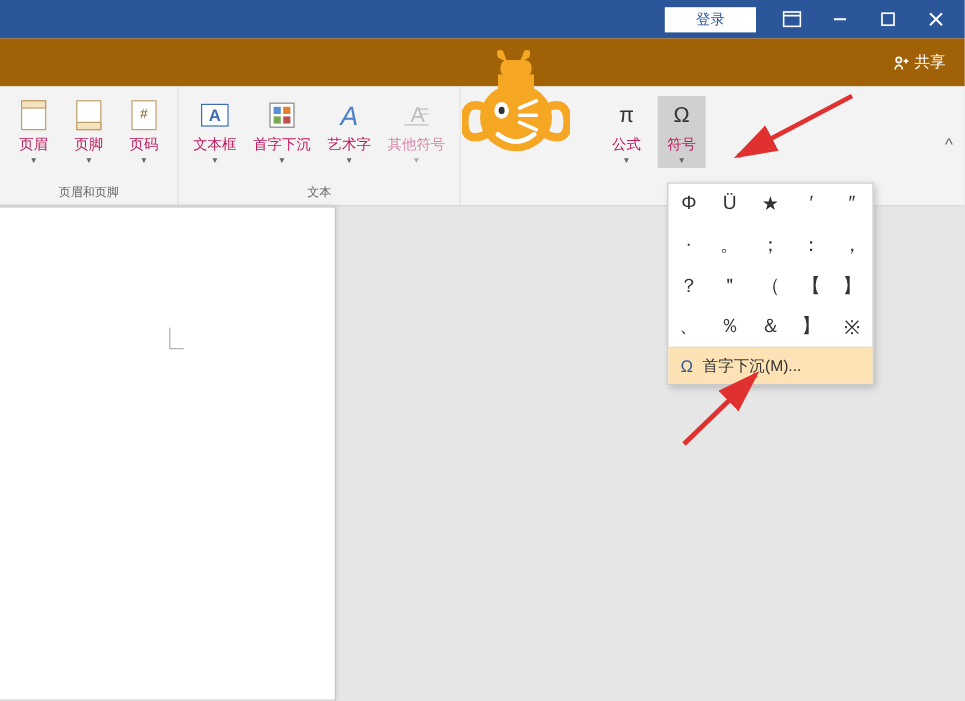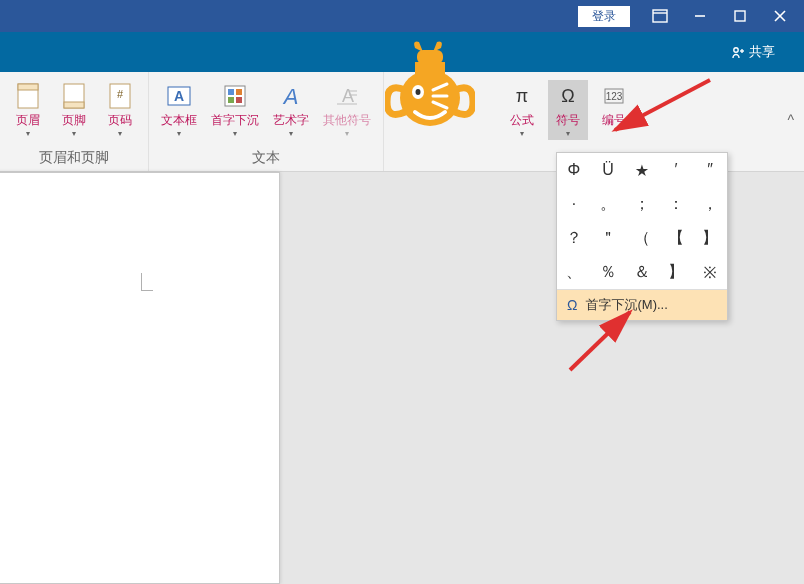--- a/index.html
+++ b/index.html
@@ -1,35 +1,35 @@
 <!DOCTYPE html>
 <html><head>
 <meta charset="utf-8">
 <style>
 * { margin: 0; padding: 0; box-sizing: border-box; font-family: "Microsoft YaHei", Arial, sans-serif; }
 body { width: 804px; height: 584px; background: #e6e6e6; overflow: hidden; position: relative; }
 
 
 .titlebar { height: 32px; background: #2b579a; display: flex; align-items: center; justify-content: flex-end; padding: 0 4px; }
-.login-btn { background: #fff; color: #2b579a; font-size: 12px; padding: 2px 14px; margin-right: 10px; cursor: pointer; }
+.login-btn { background: #fff; color: #2b579a; font-size: 12px; padding: 2px 26px; margin-right: 10px; cursor: pointer; }
 .win-btn { width: 40px; height: 28px; display: flex; align-items: center; justify-content: center; color: #fff; cursor: pointer; }
 .win-btn svg { stroke: #fff; fill: none; }
 
 
-.sharebar { height: 40px; background: #0369a1; display: flex; align-items: center; justify-content: flex-end; padding-right: 29px; }
+.sharebar { height: 40px; background: #a16207; display: flex; align-items: center; justify-content: flex-end; padding-right: 16px; }
 .share-btn { color: #fff; font-size: 13px; display: flex; align-items: center; gap: 4px; cursor: pointer; }
 
 
 .ribbon { background: #f3f3f3; border-bottom: 1px solid #d4d4d4; height: 100px; display: flex; position: relative; }
 .ribbon-group { display: flex; flex-direction: column; align-items: center; border-right: 1px solid #e1e1e1; padding: 4px 8px 2px; }
 .ribbon-items { display: flex; gap: 6px; flex: 1; align-items: flex-start; padding-top: 4px; }
 .ribbon-item { display: flex; flex-direction: column; align-items: center; gap: 2px; min-width: 40px; cursor: pointer; padding: 2px 4px; }
 .ribbon-icon { width: 28px; height: 28px; display: flex; align-items: center; justify-content: center; }
 .ribbon-item-label { font-size: 12px; color: #be185d; white-space: nowrap; }
-.group-label { font-size: 14px; color: #666; padding: 2px 0; }
+.group-label { font-size: 10px; color: #666; padding: 2px 0; }
 .dropdown-arrow { font-size: 8px; color: #666; margin-top: -2px; }
 .collapse-arrow { position: absolute; right: 10px; top: 40%; font-size: 14px; color: #666; cursor: pointer; }
 
 
 .doc-area { position: absolute; top: 172px; left: -5px; width: 285px; height: 412px; background: #fff; border: 1px solid #c8c8c8; box-shadow: 0 0 4px rgba(0,0,0,0.15); }
 .cursor-mark { position: absolute; left: 145px; top: 100px; width: 12px; height: 18px; border-left: 1px solid #b0b0b0; border-bottom: 1px solid #b0b0b0; }
 
 
 .symbol-dropdown { position: absolute; left: 556px; top: 152px; width: 172px; background: #fff; border: 1px solid #c8c8c8; box-shadow: 2px 2px 6px rgba(0,0,0,0.2); z-index: 100; }
 .symbol-grid { display: grid; grid-template-columns: repeat(5, 1fr); }
@@ -185,29 +185,20 @@
         <span class="dropdown-arrow">▾</span>
       </div>
       <div class="ribbon-item" style="background:#d0d0d0;">
         <div class="ribbon-icon">
           <svg width="26" height="26" viewBox="0 0 26 26">
               <text x="13" y="19" font-size="18" text-anchor="middle" fill="#333" font-family="Georgia">Ω</text>
             </svg>
         </div>
         <span class="ribbon-item-label">符号</span>
         <span class="dropdown-arrow">▾</span>
-      </div>
-      <div class="ribbon-item">
-        <div class="ribbon-icon">
-          <svg width="26" height="26" viewBox="0 0 26 26">
-              <rect x="4" y="6" width="18" height="14" fill="none" stroke="#888"></rect>
-              <text x="13" y="17" font-size="10" text-anchor="middle" fill="#555">123</text>
-            </svg>
-        </div>
-        <span class="ribbon-item-label">编号</span>
       </div>
     </div>
     <div class="group-label">&nbsp;</div>
   </div>
 
   <div class="collapse-arrow">^</div>
 </div>
 
 <div class="doc-area">
   <div class="cursor-mark"></div>

